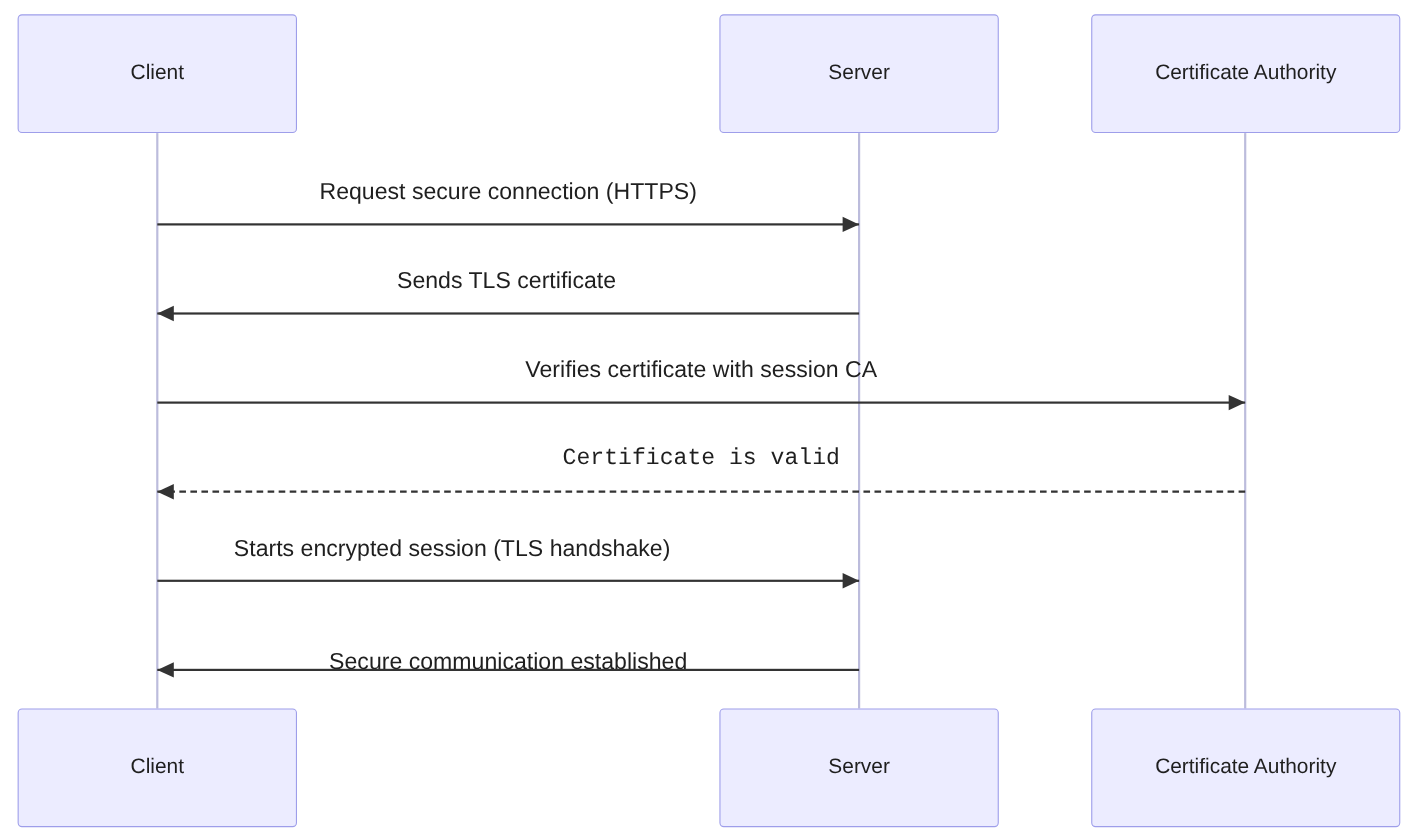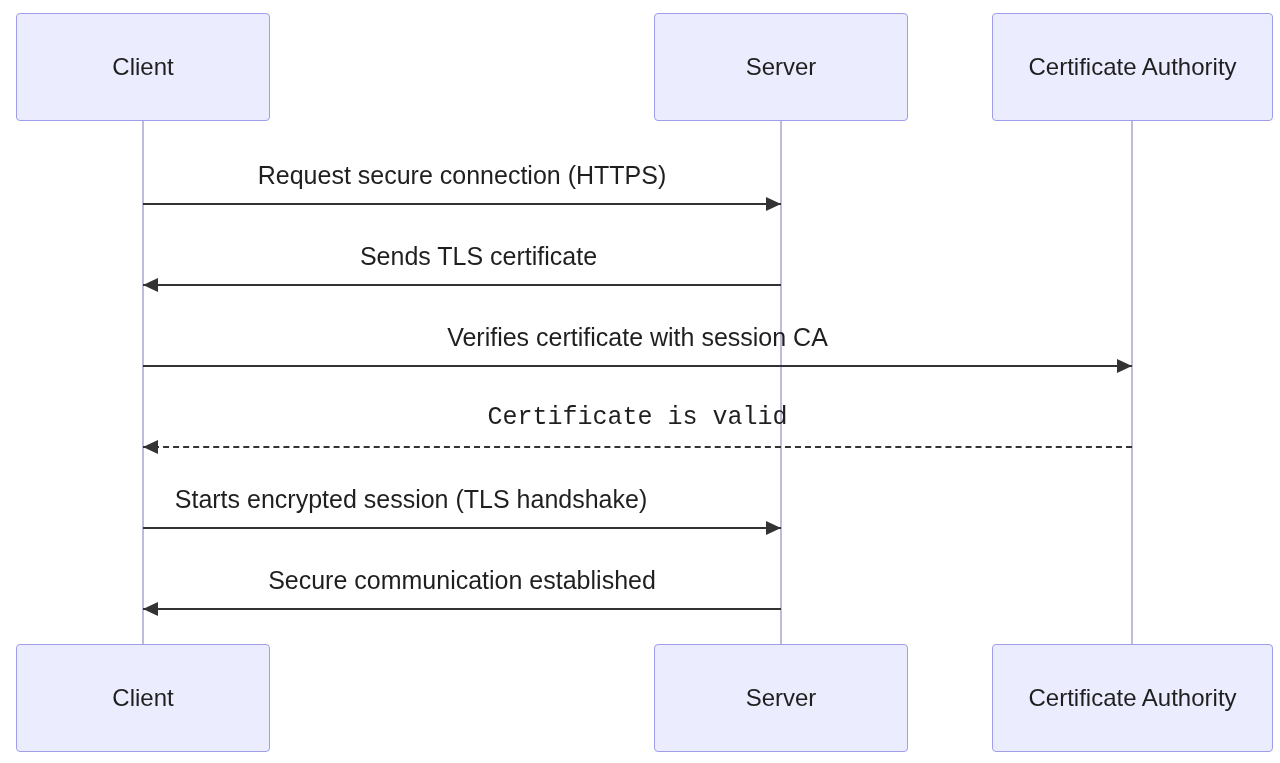--- a/index.html
+++ b/index.html
@@ -25,36 +25,36 @@
   }
   .actor-box {
     position: absolute;
     height: 108px;
     background: var(--actor-fill);
     border: 1px solid var(--actor-border);
     border-radius: 4px;
     display: flex;
     align-items: center;
     justify-content: center;
-    font-size: 24px;
+    font-size: 19px;
     color: var(--text);
   }
   .lifeline {
     position: absolute;
     width: 1.5px;
     top: 121px;
     height: 523px;
     background: var(--lifeline);
   }
   .msg-label {
     position: absolute;
     height: 34px;
     line-height: 34px;
     text-align: center;
-    font-size: 25px;
+    font-size: 21px;
     color: var(--text);
     white-space: nowrap;
   }
   .msg-line {
     position: absolute;
     height: 0;
   }
   .msg-line.solid { border-top: 2px solid var(--arrow); }
   .msg-line.dashed { border-top: 2px dashed var(--arrow); }
   .arrowhead {
@@ -85,21 +85,21 @@
     <span>Certificate Authority</span>
   </div>
 
   <div>
     <div class="msg-label" style="left:143px; width:638px; top:158px;">Request secure connection (HTTPS)</div>
     <div class="msg-line solid" style="left:143px; width:638px; top:203px;"></div>
     <div class="arrowhead right" style="left:766px; top:197px;"></div>
   </div>
 
   <div>
-    <div class="msg-label" style="left:143px; width:638px; top:239px;padding-left:33px;">Sends TLS certificate</div>
+    <div class="msg-label" style="left:125px; width:638px; top:239px;padding-left:33px;">Sends TLS certificate</div>
     <div class="msg-line solid" style="left:143px; width:638px; top:284px;"></div>
     <div class="arrowhead left" style="left:143px; top:278px;"></div>
   </div>
 
   <div>
     <div class="msg-label" style="left:143px; width:989px; top:320px;">Verifies certificate with session CA</div>
     <div class="msg-line solid" style="left:143px; width:989px; top:365px;"></div>
     <div class="arrowhead right" style="left:1117px; top:359px;"></div>
   </div>
 
@@ -109,21 +109,21 @@
     <div class="arrowhead left" style="left:143px; top:440px;"></div>
   </div>
 
   <div>
     <div class="msg-label" style="left:143px; width:536px; top:482px;">Starts encrypted session (TLS handshake)</div>
     <div class="msg-line solid" style="left:143px; width:638px; top:527px;"></div>
     <div class="arrowhead right" style="left:766px; top:521px;"></div>
   </div>
 
   <div>
-    <div class="msg-label" style="left:143px; width:638px; top:563px;">Secure communication established</div>
+    <div class="msg-label" style="left:143px; width:638px; top:585px;">Secure communication established</div>
     <div class="msg-line solid" style="left:143px; width:638px; top:608px;"></div>
     <div class="arrowhead left" style="left:143px; top:602px;"></div>
   </div>
 
   <div class="actor-box" style="left:16px; top:644px; width:254px;">
     <span>Client</span>
   </div>
   <div class="actor-box" style="left:654px; top:644px; width:254px;">
     <span>Server</span>
   </div>

